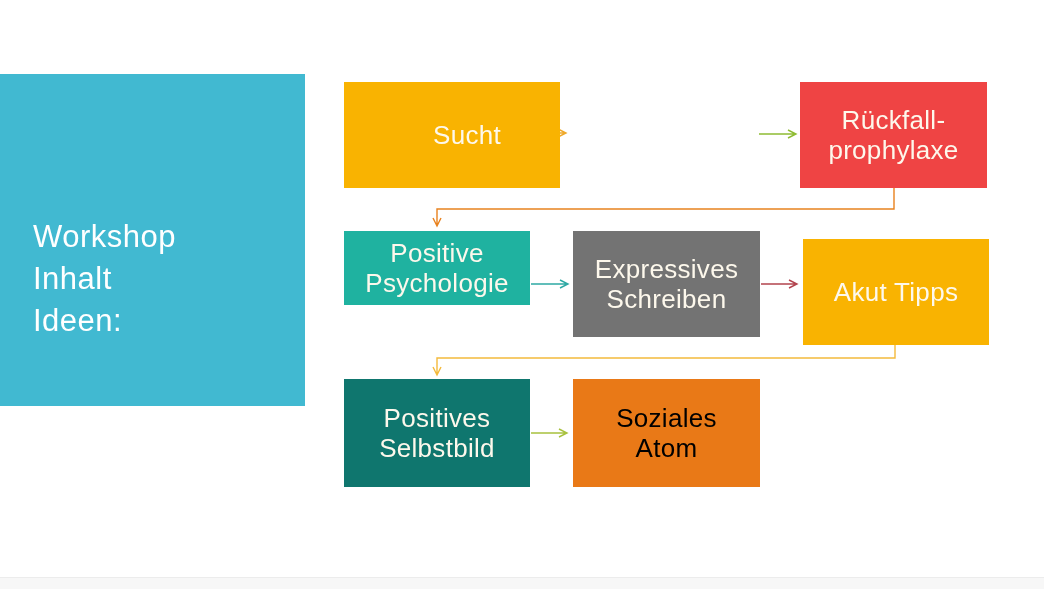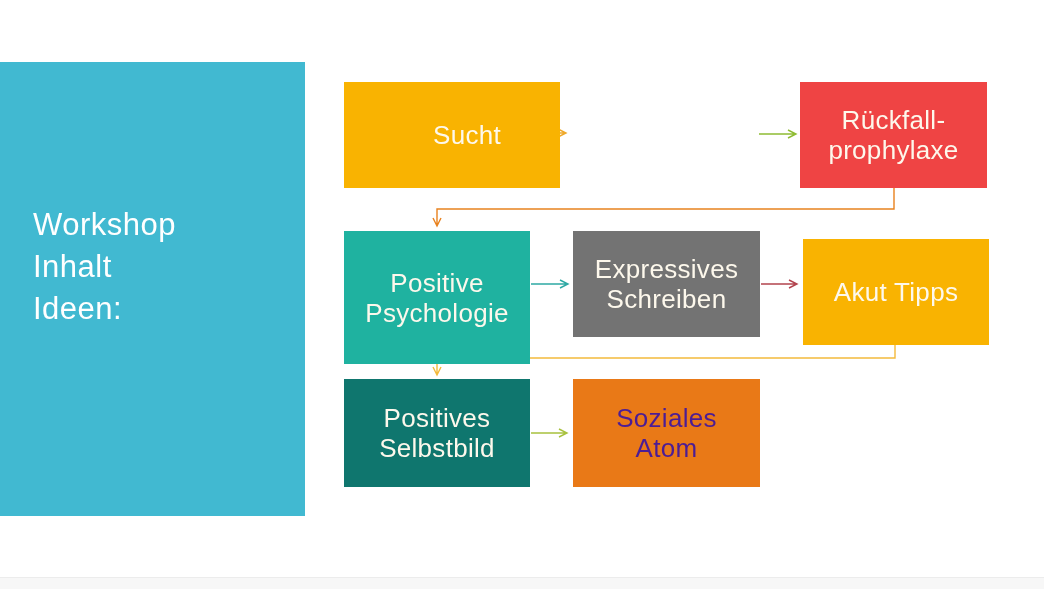--- a/index.html
+++ b/index.html
@@ -4,21 +4,21 @@
 <style>
   html,body{margin:0;padding:0;background:#ffffff;}
   .canvas{
     position:relative;
     width:1044px;height:589px;
     background:#ffffff;
     overflow:hidden;
     font-family:"Liberation Sans","DejaVu Sans",sans-serif;
   }
   .sidebar{
-    position:absolute;left:0;top:62px;width:305px;height:454px;
+    position:absolute;left:0;top:74px;width:305px;height:332px;
     box-sizing:border-box;
     padding:142px 20px 16px 33px;
   }
   .sidebar-title{
     color:#ffffff;
     font-size:31px;
     line-height:42px;
     letter-spacing:0.5px;
     white-space:pre-line;
   }
@@ -31,21 +31,21 @@
     color:#FDF8EC;
     font-size:26px;
     line-height:30px;
     letter-spacing:0.3px;
     white-space:pre-line;
   }
   
   .n-sucht      {left:344px;top:82px; width:186px;height:106px;}
   .n-mehrfach   {left:571px;top:76px; width:187px;height:112px;}
   .n-rueckfall  {left:800px;top:82px; width:187px;height:106px;}
-  .n-pospsych   {left:344px;top:231px;width:186px;height:133px;}
+  .n-pospsych   {left:344px;top:231px;width:186px;height:74px;}
   .n-expressiv  {left:573px;top:231px;width:187px;height:106px;}
   .n-akut       {left:803px;top:231px;width:186px;height:106px;margin-top:8px;}
   .n-posselbst  {left:344px;top:379px;width:186px;height:108px;}
   .n-soziales   {left:573px;top:379px;width:187px;height:108px;}
 
   .conn-layer{
     position:absolute;left:0;top:0;width:1044px;height:589px;
     pointer-events:none;
   }
   .conn-layer path{fill:none;stroke-width:1.4px;stroke-linecap:butt;stroke-linejoin:miter;}
@@ -94,18 +94,18 @@
 Schreiben</span>
   </div>
   <div class="node n-akut" style="background: rgb(249, 179, 1);">
     <span class="node-label" style="color: rgb(253, 248, 236);">Akut Tipps</span>
   </div>
   <div class="node n-posselbst" style="background: #0f766e; justify-content: center;">
     <span class="node-label" style="color: rgb(253, 248, 236);">Positives
 Selbstbild</span>
   </div>
   <div class="node n-soziales" style="background: rgb(233, 121, 23);">
-    <span class="node-label" style="color: #4c1d95;">Soziales
+    <span class="node-label" style="color: #000000;">Soziales
 Atom</span>
   </div>
 
   <div class="bottom-bar"></div>
 </div>
 
 </body></html>

